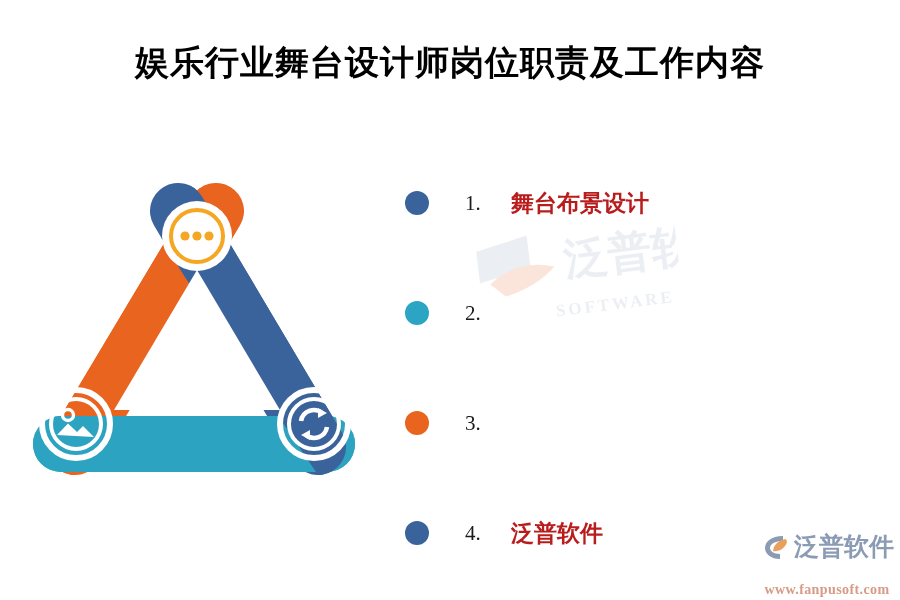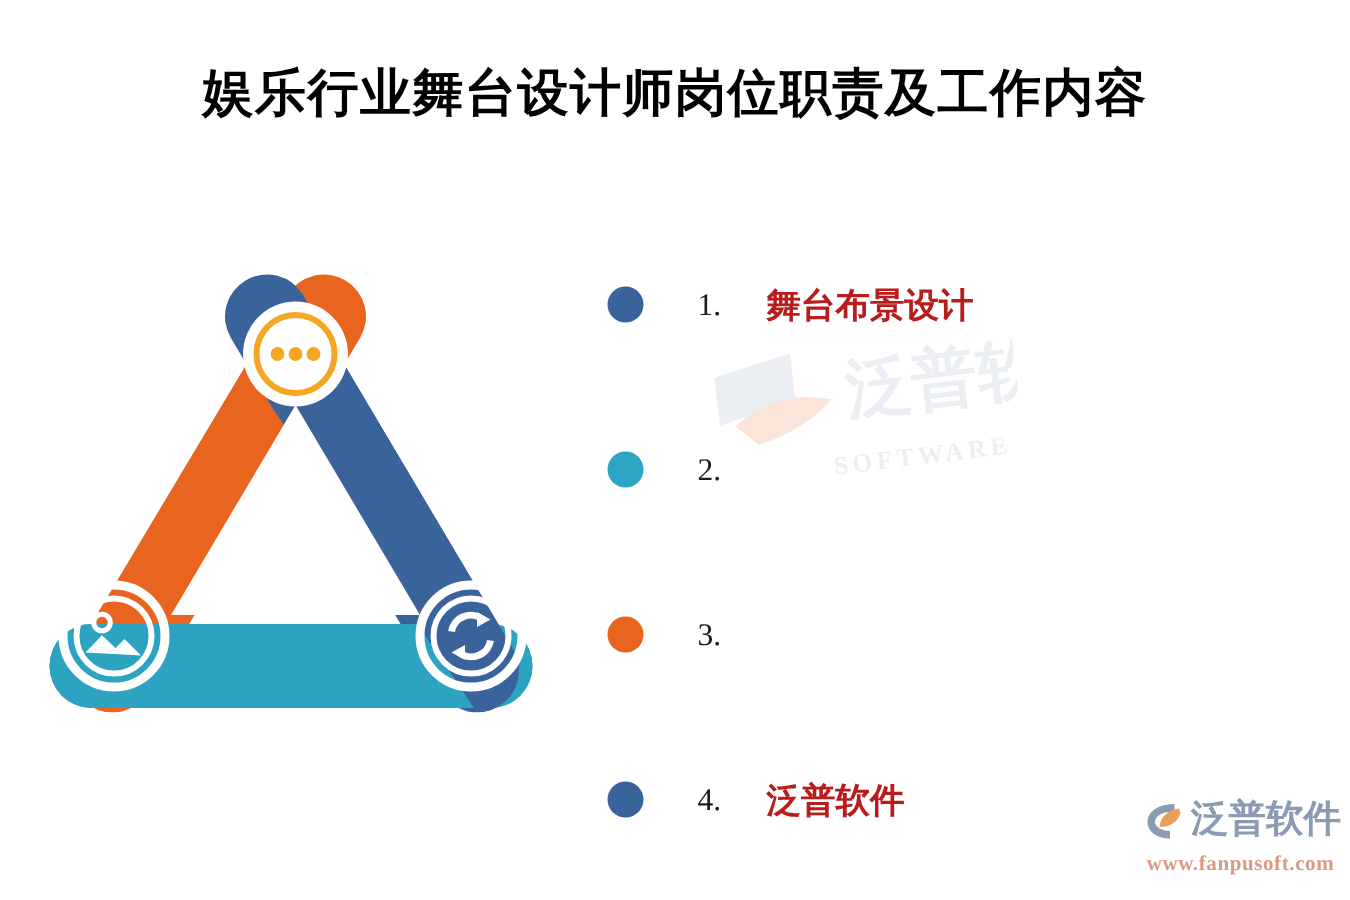--- a/index.html
+++ b/index.html
@@ -127,21 +127,21 @@
     margin-left: 2px;
     line-height: 30px;
     white-space: nowrap;
   }
   .brand-url {
     font-family: "Liberation Serif", "DejaVu Serif", serif;
     font-size: 14px;
     font-weight: bold;
     color: #d79b86;
     letter-spacing: 0.4px;
-    margin-top: 5px;
+    margin-top: 18px;
     text-align: center;
     white-space: nowrap;
   }
 </style>
 </head>
 <body>
 
 <div class="page">
 
   <div class="page-title">娱乐行业舞台设计师岗位职责及工作内容</div>

